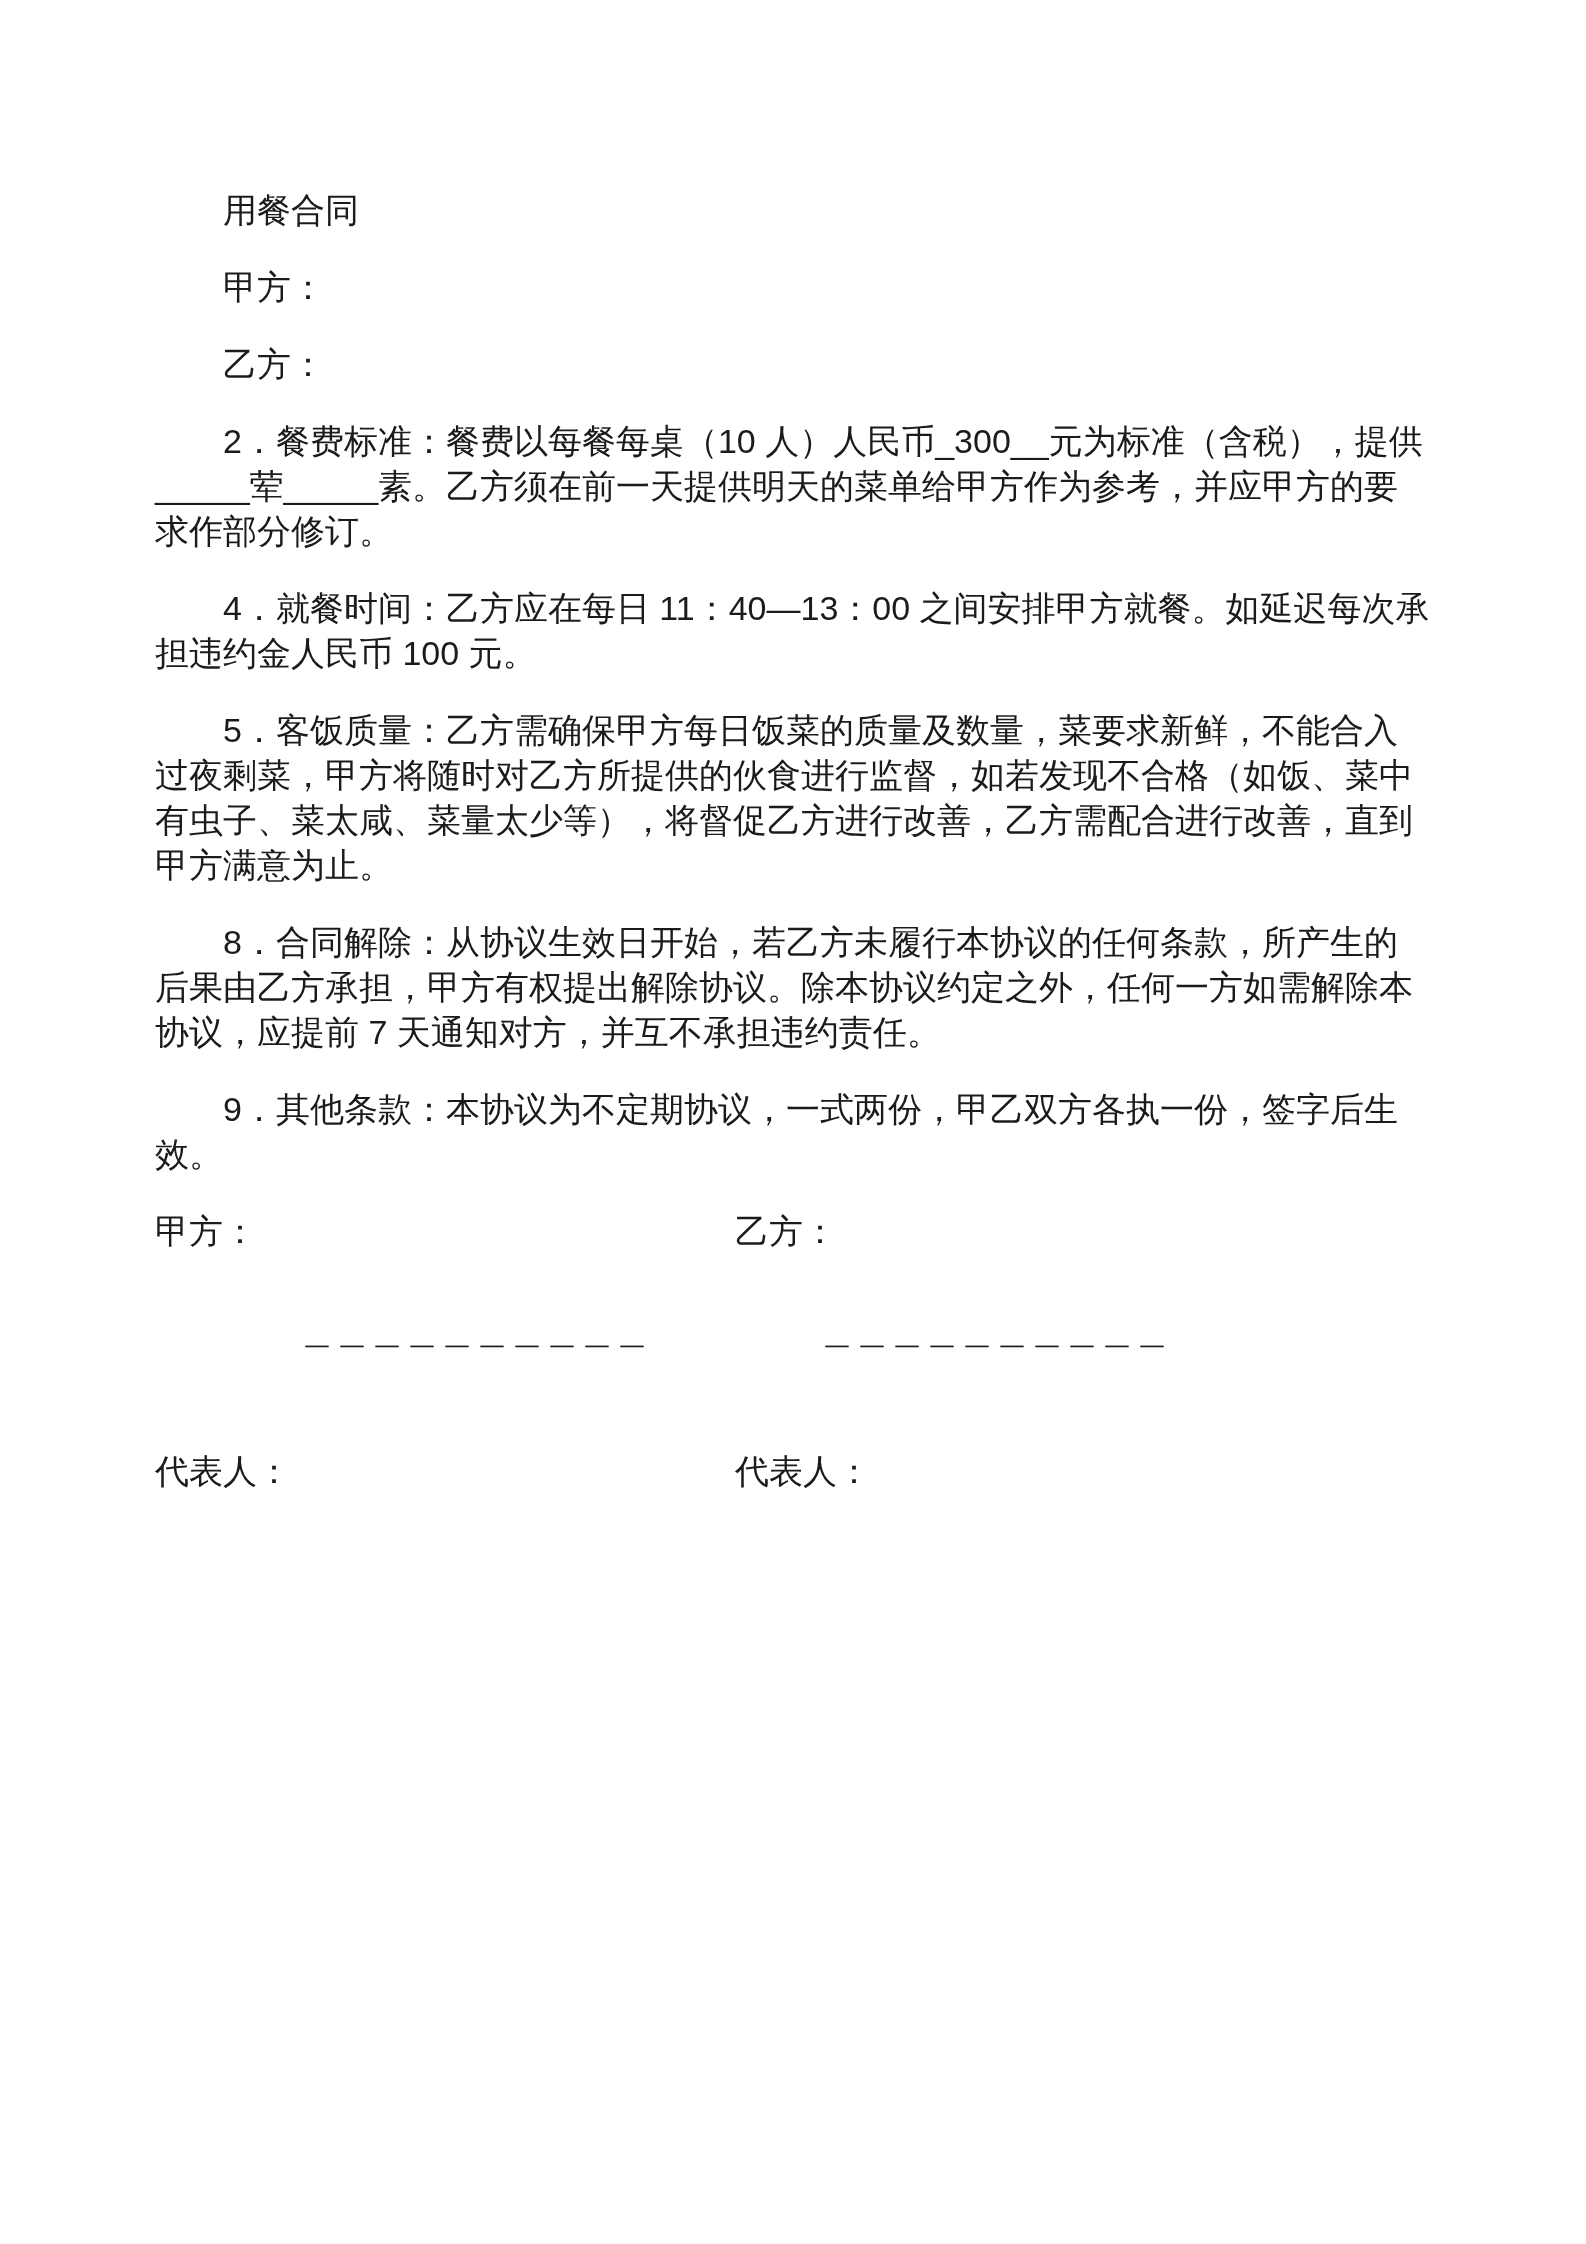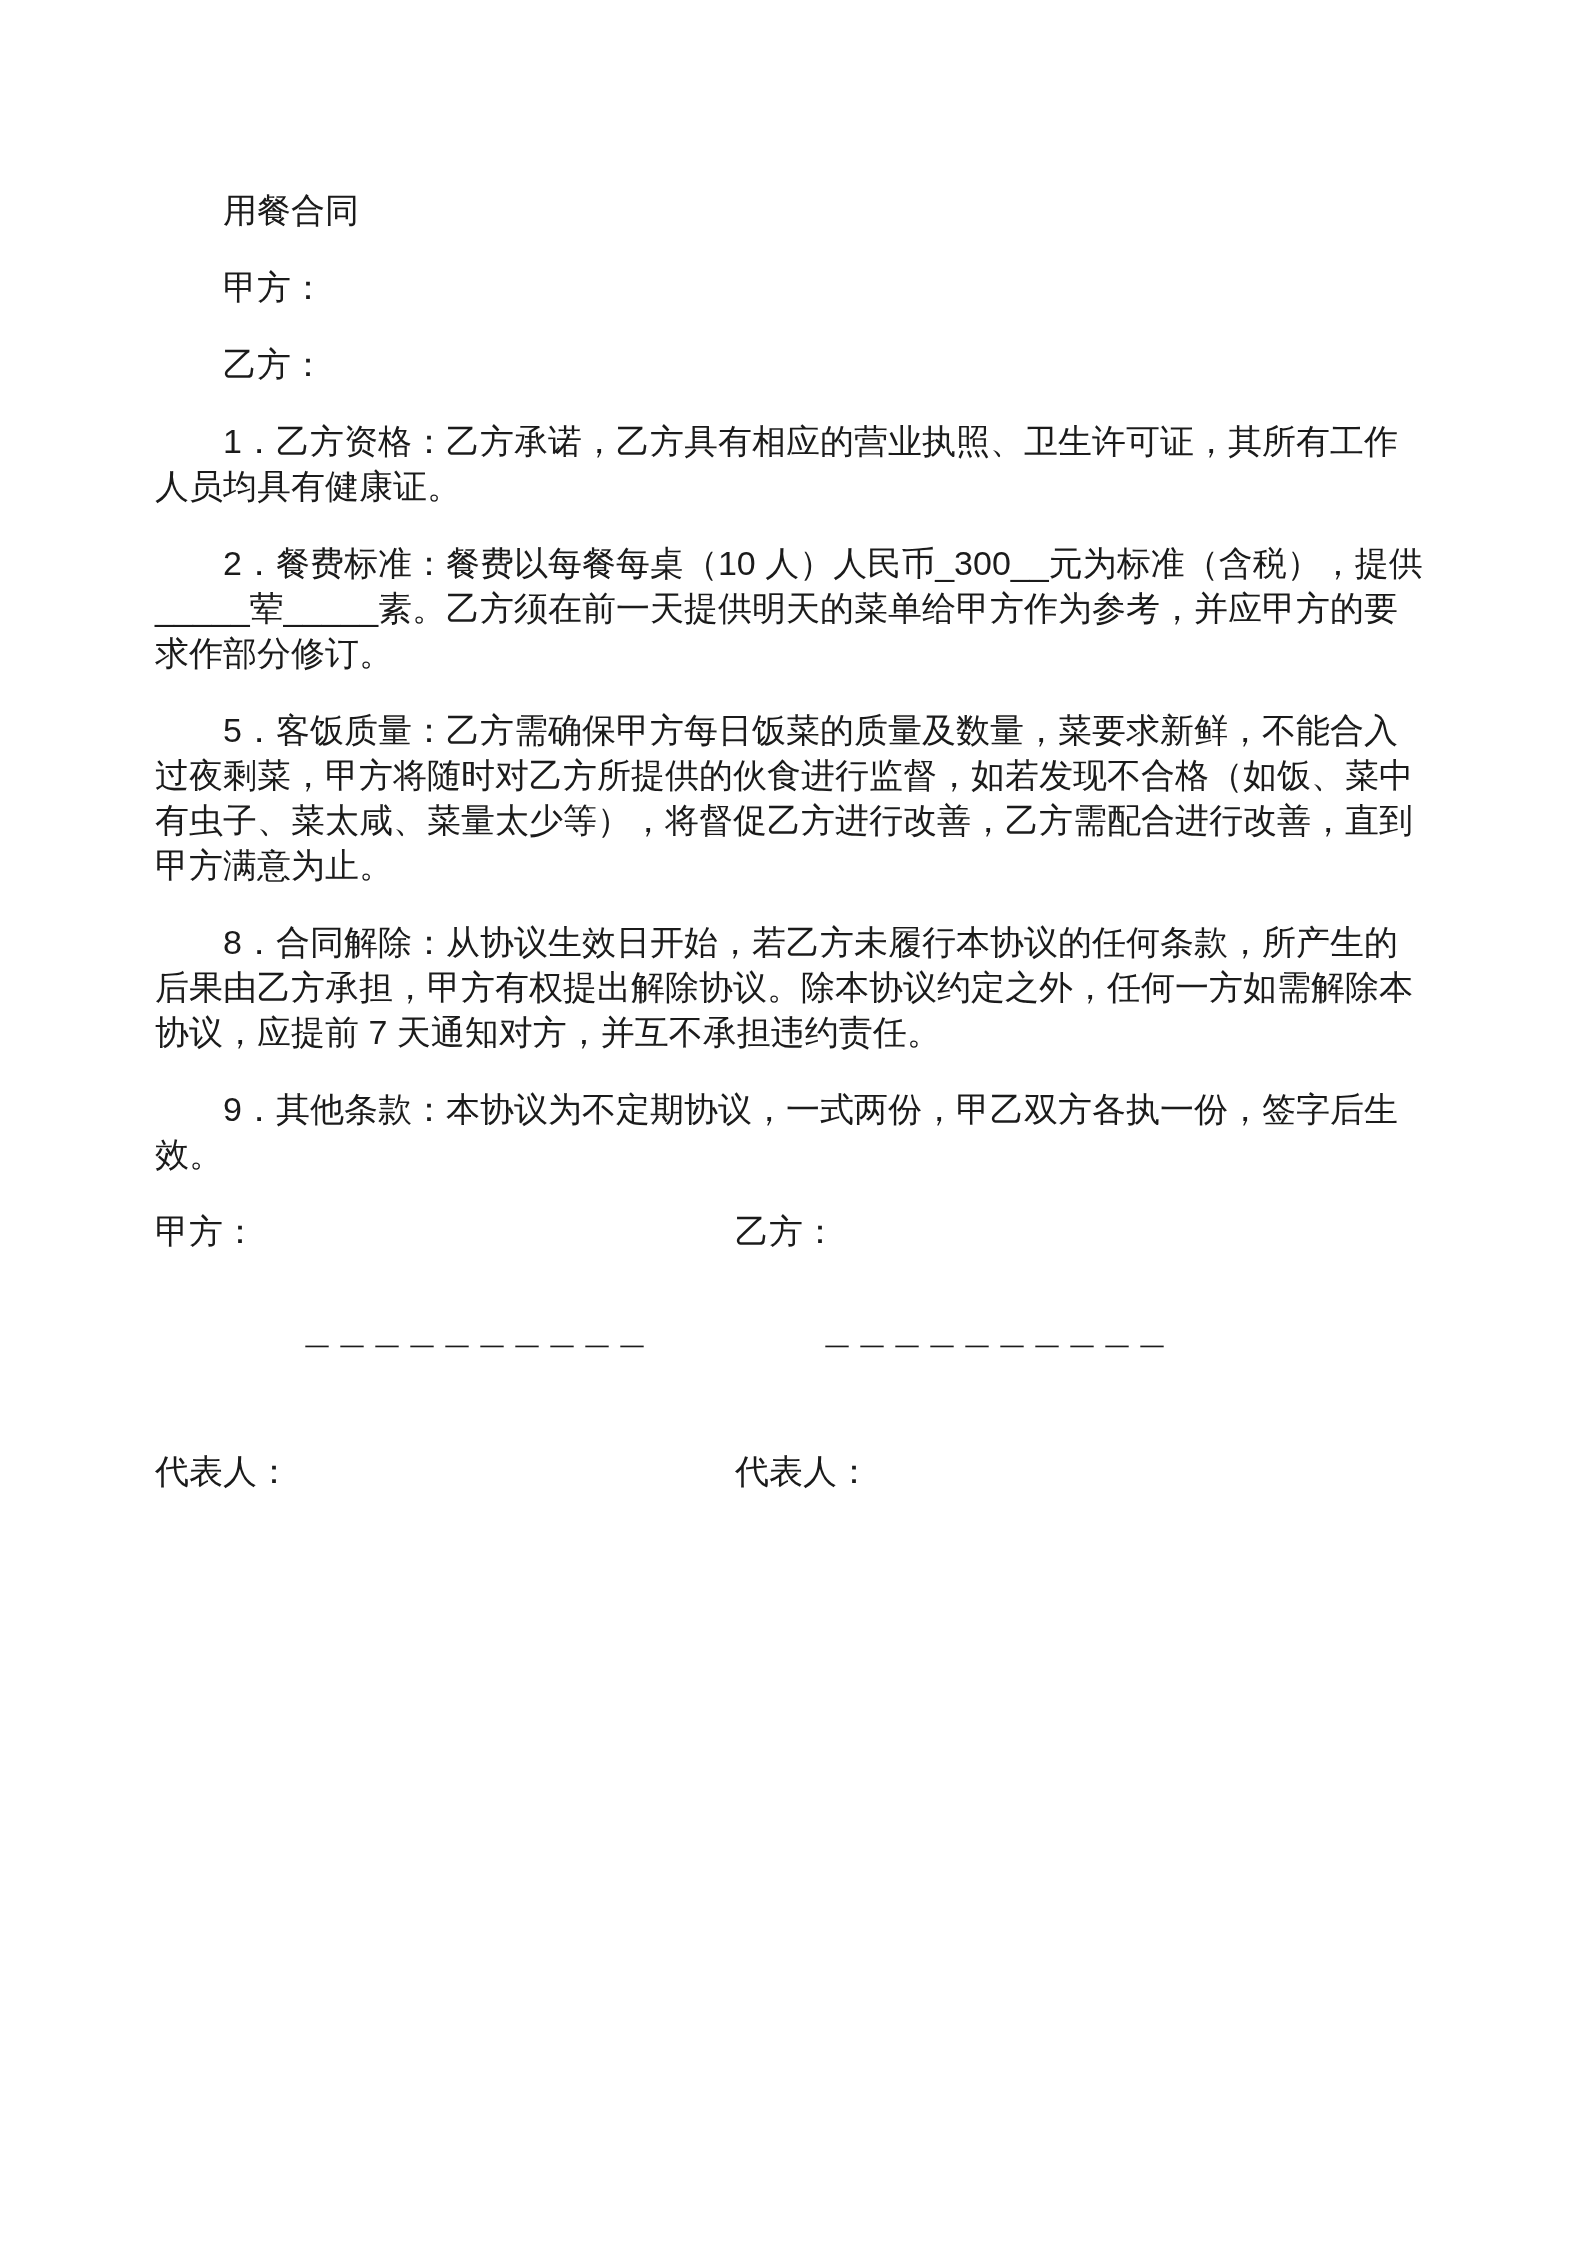--- a/index.html
+++ b/index.html
@@ -47,22 +47,22 @@
 
 <div class="page">
 
   <p class="para title">用餐合同</p>
 
   <p class="para">甲方：</p>
 
   <p class="para">乙方：</p>
 
 
-  <p class="para clause">1．乙方资格：乙方承诺，乙方具有相应的营业执照、卫生许可证，其所有工作人员均具有健康证。</p>
   <p class="para clause">2．餐费标准：餐费以每餐每桌（10 人）人民币_300__元为标准（含税），提供_____荤_____素。乙方须在前一天提供明天的菜单给甲方作为参考，并应甲方的要求作部分修订。</p>
+  <p class="para clause">4．就餐时间：乙方应在每日 11：40—13：00 之间安排甲方就餐。如延迟每次承担违约金人民币 100 元。</p>
   <p class="para clause">5．客饭质量：乙方需确保甲方每日饭菜的质量及数量，菜要求新鲜，不能合入过夜剩菜，甲方将随时对乙方所提供的伙食进行监督，如若发现不合格（如饭、菜中有虫子、菜太咸、菜量太少等），将督促乙方进行改善，乙方需配合进行改善，直到甲方满意为止。</p>
   <p class="para clause">8．合同解除：从协议生效日开始，若乙方未履行本协议的任何条款，所产生的后果由乙方承担，甲方有权提出解除协议。除本协议约定之外，任何一方如需解除本协议，应提前 7 天通知对方，并互不承担违约责任。</p>
   <p class="para clause">9．其他条款：本协议为不定期协议，一式两份，甲乙双方各执一份，签字后生效。</p>
 
   <div class="sig-row sig-labels">
     <span>甲方：</span>
     <span>乙方：</span>
   </div>
 
   <div class="sig-row sig-lines">

